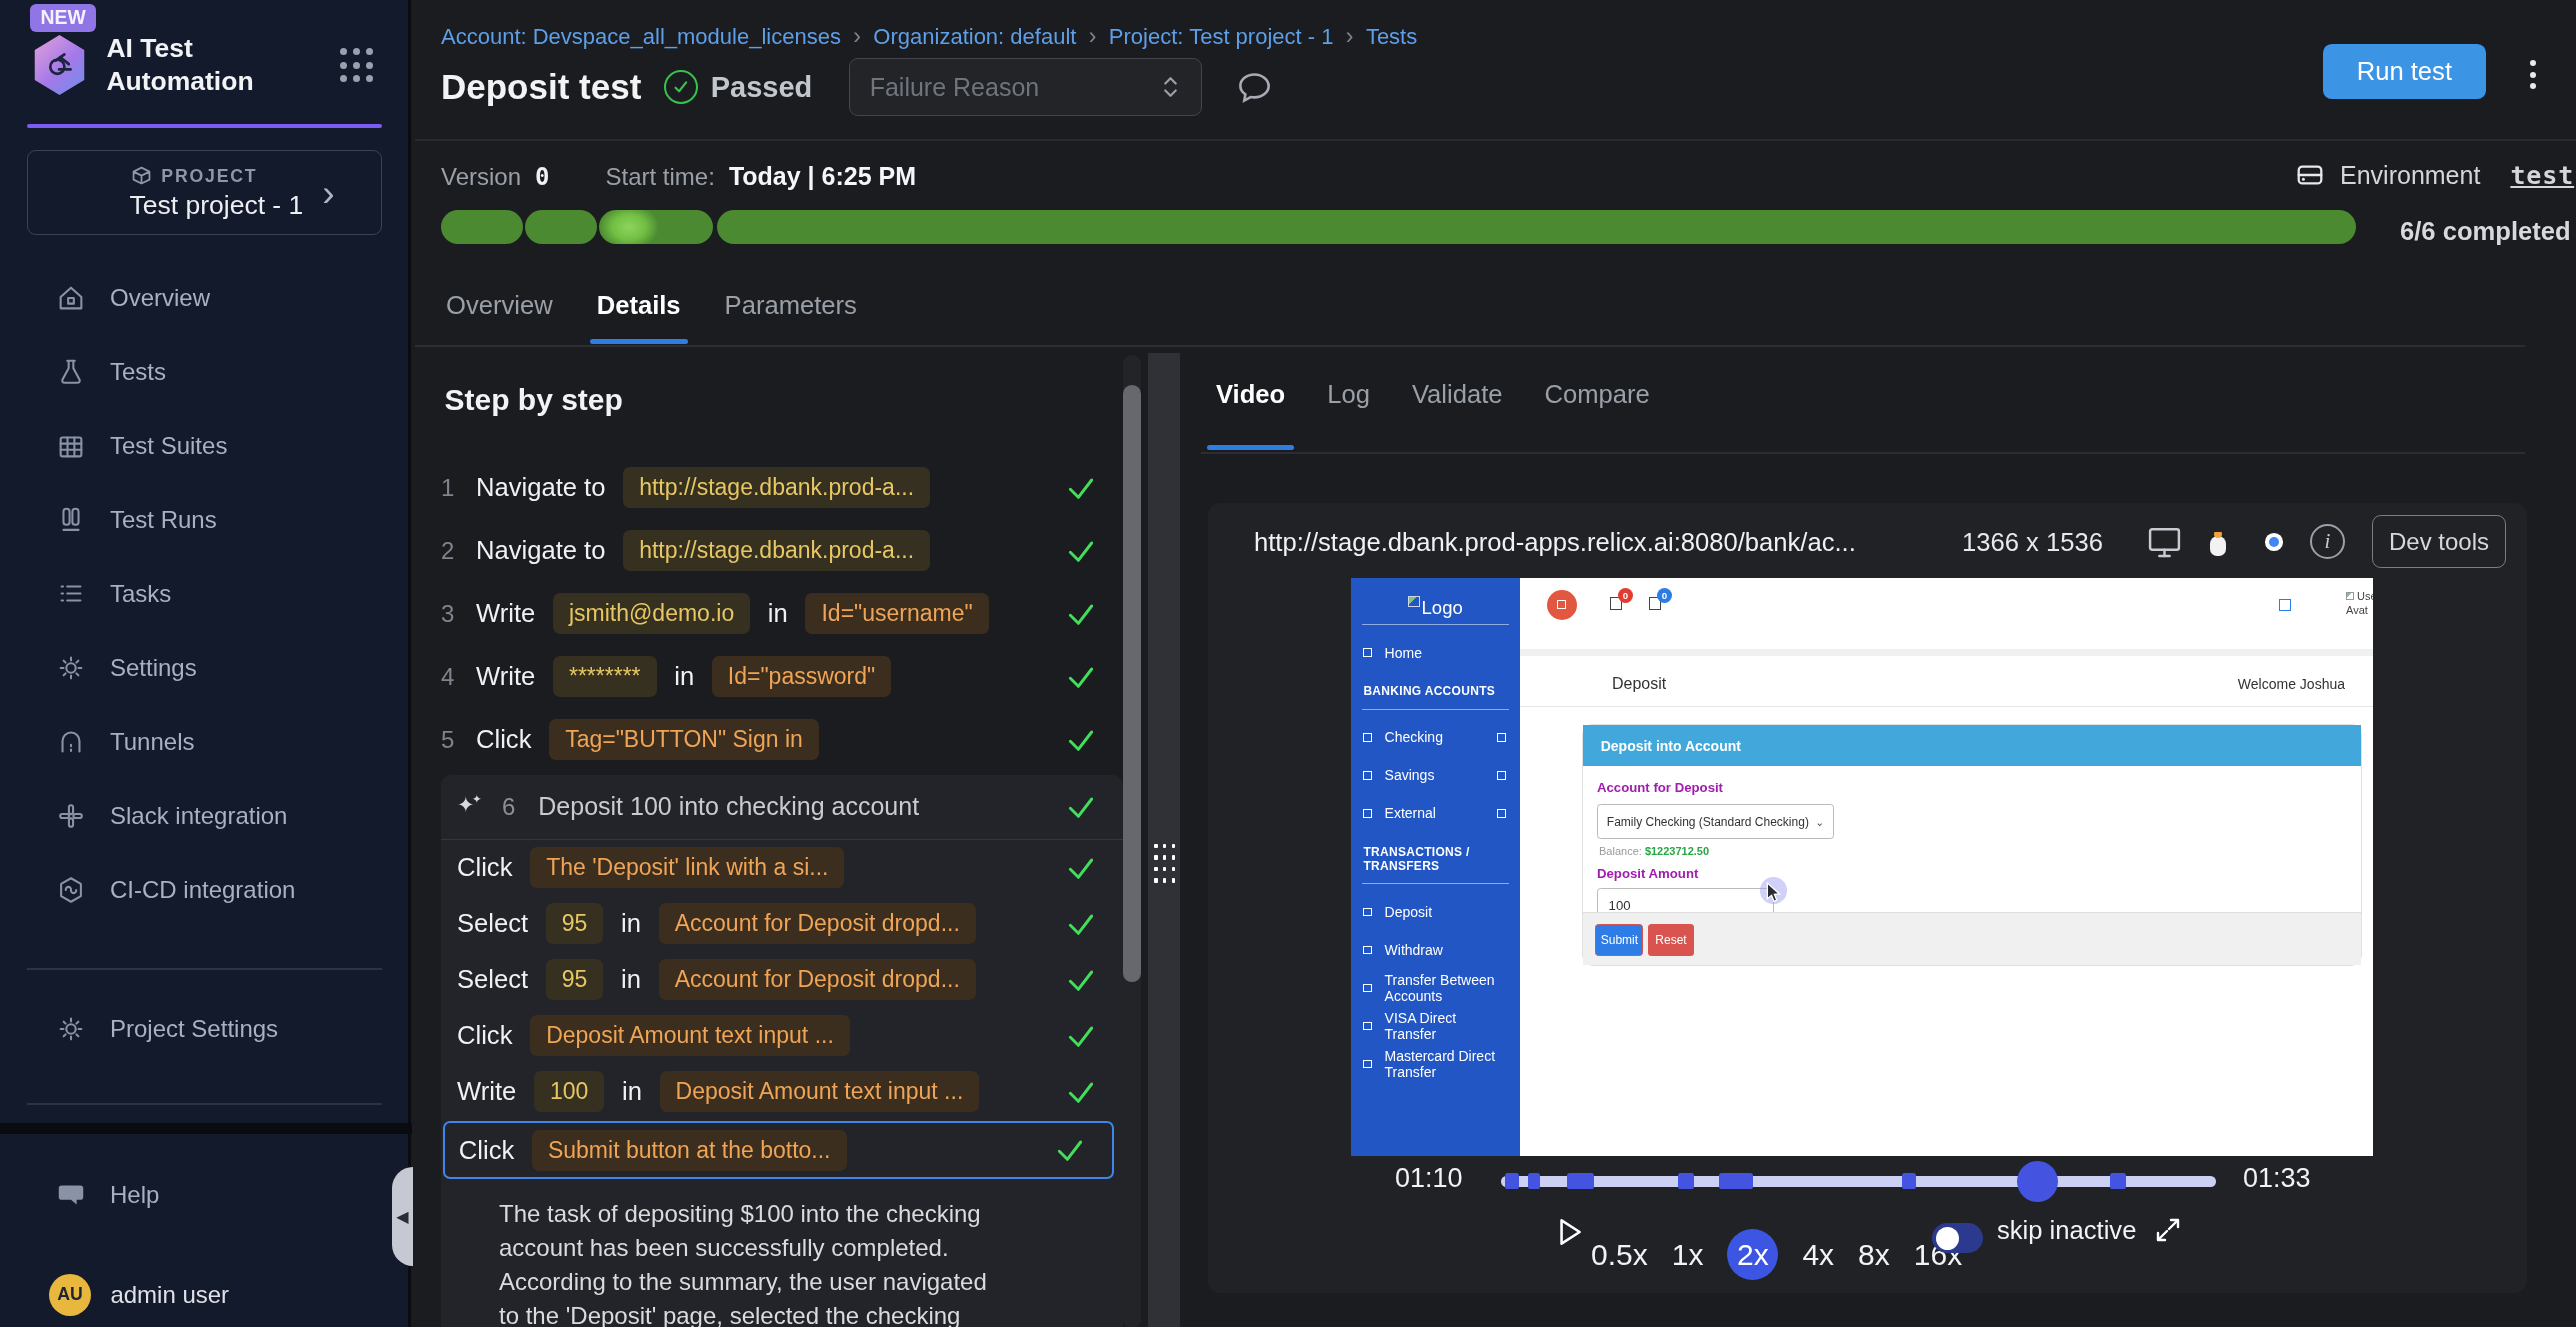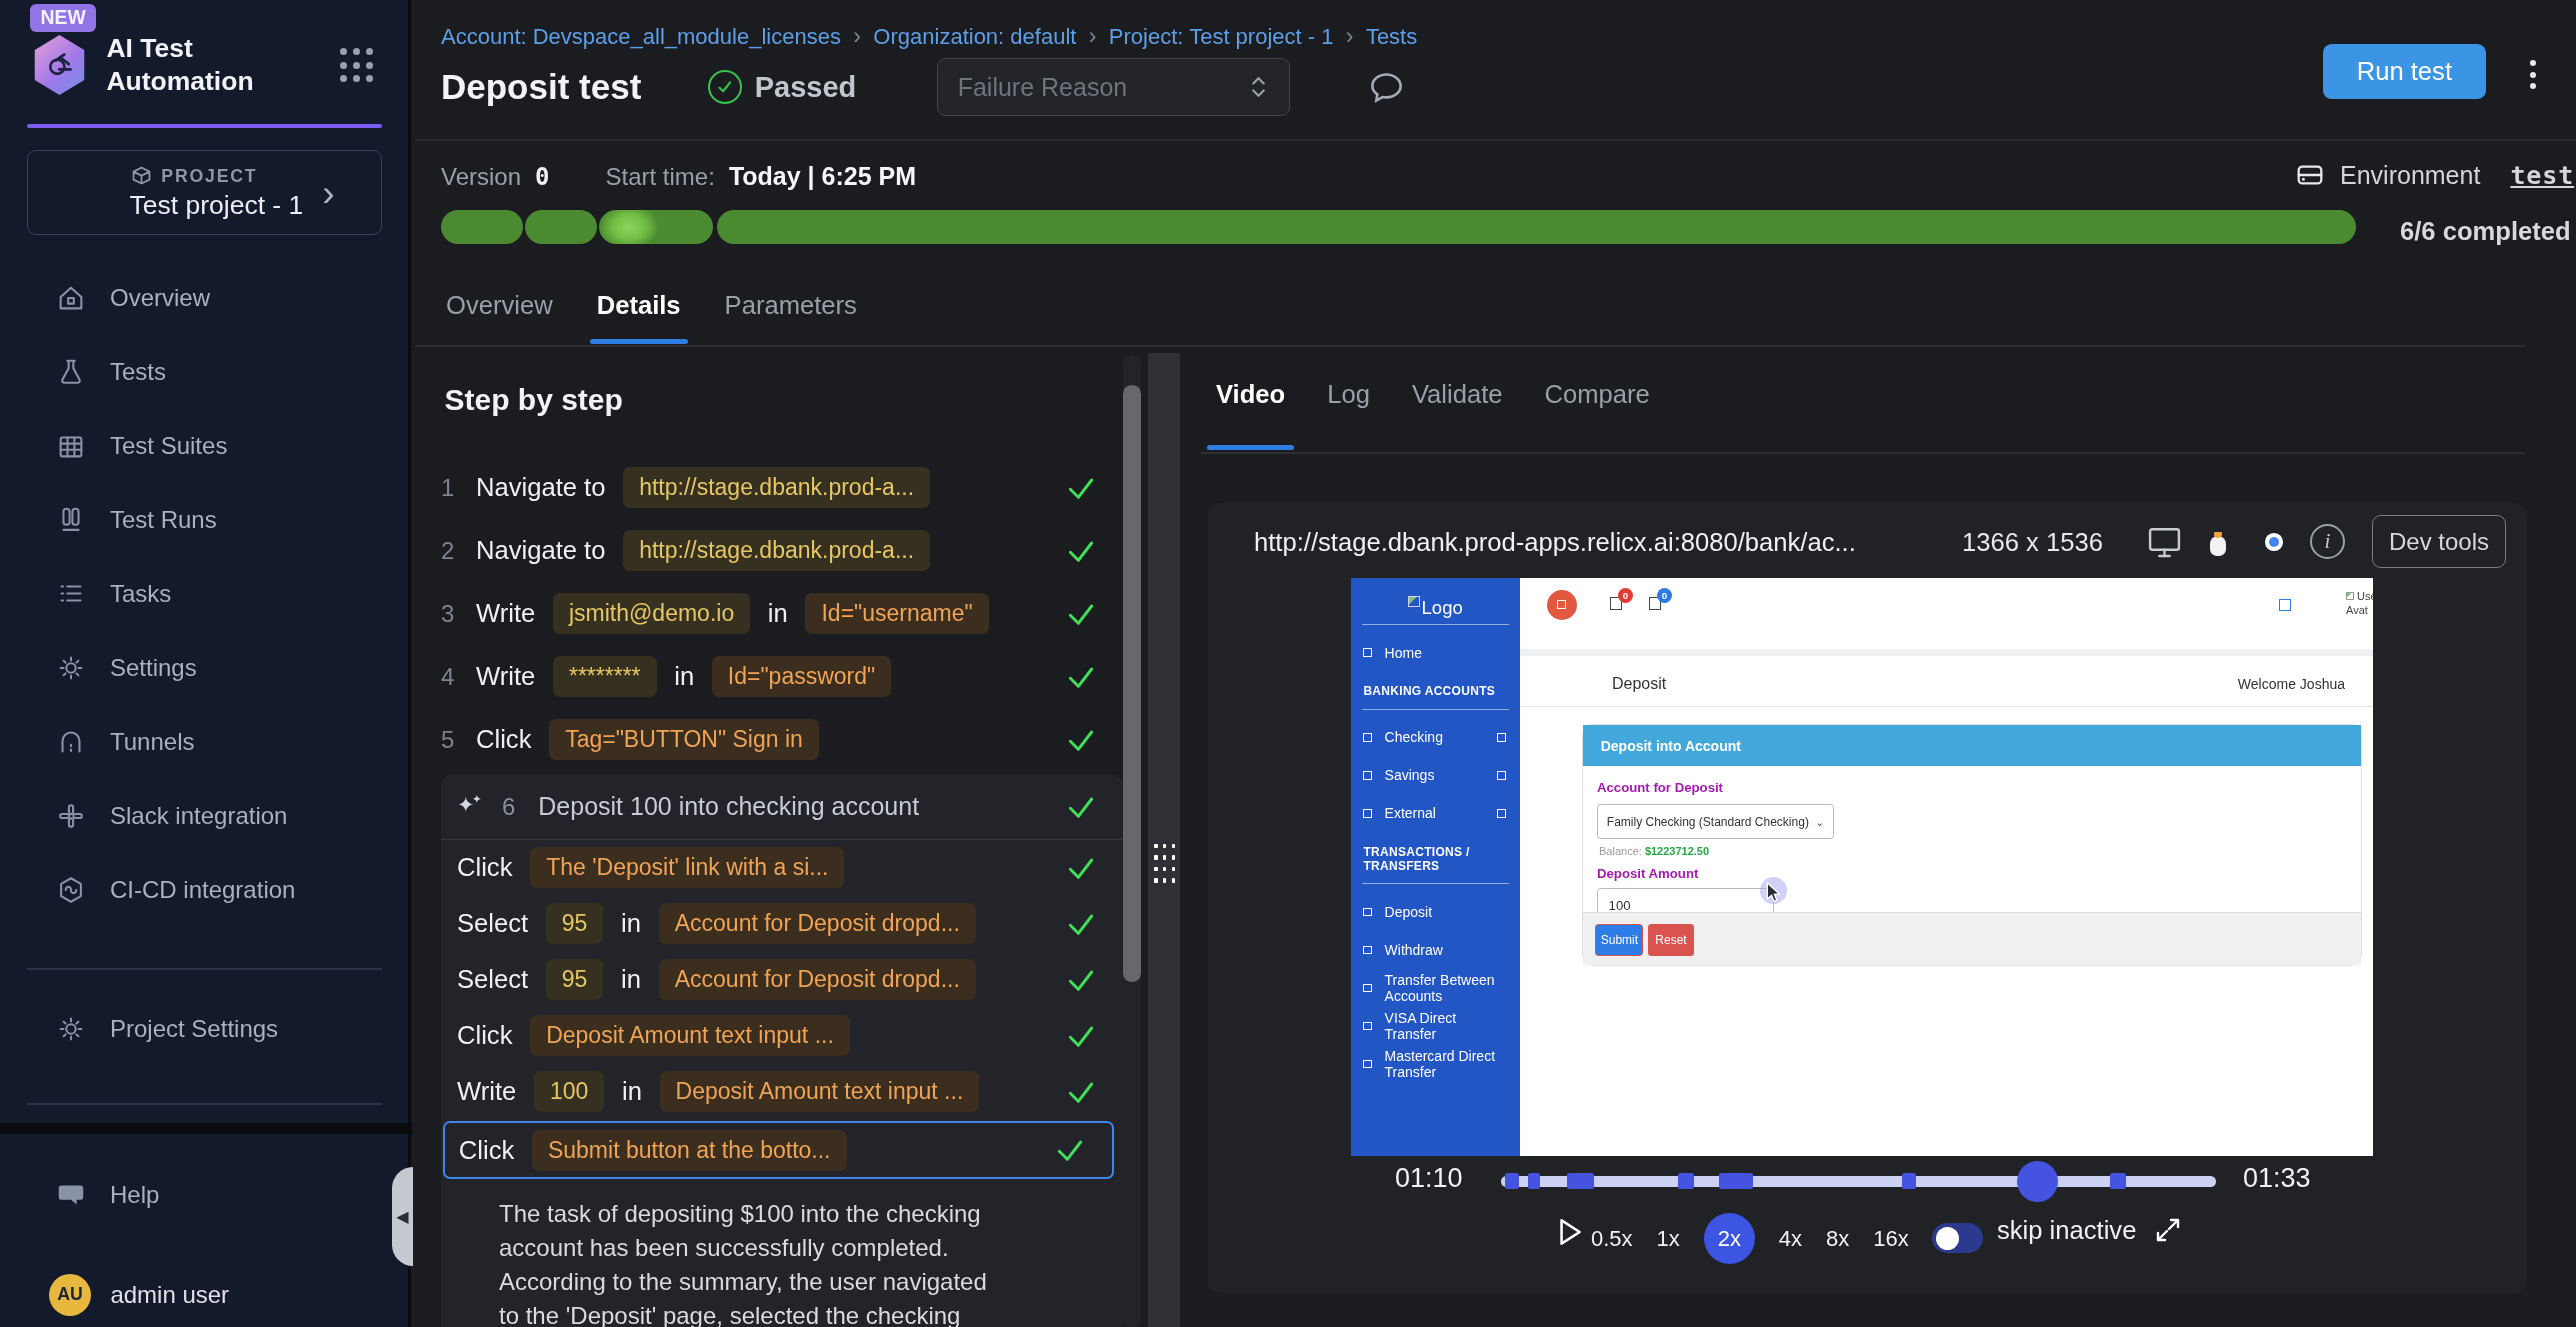--- a/index.html
+++ b/index.html
@@ -29,21 +29,21 @@
   .single-item { position:absolute; left:0; right:0; }
   .black-gap { position:absolute; left:0; right:-3.5px; top:1123px; height:10.6px; background:#0a0b0e; }
   .user-row { position:absolute; left:0; right:0; top:1268px; height:53px; display:flex; align-items:center; padding-left:49px; font-size:24px; color:#dfe1e6; cursor:pointer; }
   .avatar { width:42px; height:42px; border-radius:50%; background:#e8b73e; color:#1c2436; font-weight:700; font-size:17.7px; display:flex; align-items:center; justify-content:center; margin-right:19.4px; }
   .collapse-handle { position:absolute; left:392px; top:1167px; width:21px; height:99px; background:#c6c9d2; border-radius:53px 0 0 53px; display:flex; align-items:center; justify-content:center; color:#2a2d35; font-size:16px; cursor:pointer; z-index:5; }
 
   
   #breadcrumb { position:absolute; left:441px; top:23px; display:flex; align-items:center; font-size:22px; }
   #breadcrumb .crumb { color:#5d9fe8; cursor:pointer; }
   #breadcrumb .sep { color:#7c8594; margin:0 12.4px; font-size:23px; }
-  .title-row { position:absolute; left:441px; top:56px; display:flex; align-items:center; height:62px;gap:44px; }
+  .title-row { position:absolute; left:441px; top:56px; display:flex; align-items:center; height:62px; }
   .page-title { font-size:35px; font-weight:700; color:#f2f3f5; }
   .status-ok { display:flex; align-items:center; margin-left:23px; }
   .check-circle { width:34px; height:34px; border:2.6px solid #35c24d; border-radius:50%; display:flex; align-items:center; justify-content:center; }
   .status-label { font-size:29px; font-weight:600; color:#c2c6cd; margin-left:12.4px; }
   .failure-select { margin-left:37px; width:353px; height:58px; background:#232428; border:1.8px solid #44464c; border-radius:8.8px; display:flex; align-items:center; padding:0 19.4px; cursor:pointer; }
   .failure-select .ph { font-size:25px; color:#6f747d; }
   .failure-select .updown { margin-left:auto; color:#9aa0a8; }
   .comment-icon { margin-left:34px; color:#a6abb4; cursor:pointer; }
   .run-btn { position:absolute; right:90px; top:44px; background:#3b94e4; color:#fff; font-size:25.6px; padding:13.2px 34px; border:none; border-radius:8.8px; cursor:pointer; }
   .kebab { position:absolute; right:39px; top:55px; width:7px; cursor:pointer; }
@@ -153,21 +153,21 @@
   .cursor-fx .halo { position:absolute; left:0; top:0; width:26.5px; height:26.5px; border-radius:50%; background:rgba(150,150,240,.45); }
 
   
   .time-cur { position:absolute; left:187px; top:660px; font-size:27px; color:#f2f3f5; }
   .time-tot { position:absolute; left:1035px; top:660px; font-size:27px; color:#f2f3f5; }
   #track { position:absolute; left:293px; top:673px; width:715px; height:10.6px; border-radius:5.3px; background:#ccd1f4; cursor:pointer; }
   .marker { position:absolute; top:-2.6px; height:16px; border-radius:2.6px; background:#4554e0; }
   .scrubber { position:absolute; top:-15px; width:41px; height:41px; border-radius:50%; background:#4554e0; cursor:grab; }
   .play-btn { position:absolute; left:344px; top:712px; cursor:pointer; }
   #speeds { position:absolute; left:383px; top:710px; display:flex; align-items:center; gap:24px; }
-  .speed { font-size:22px; color:#f2f3f5; cursor:pointer; width:auto; text-align:center; }
+  .speed { font-size:30px; color:#f2f3f5; cursor:pointer; width:auto; text-align:center;margin-top:16px; }
   .speed.on { background:#3c55e3; color:#fff; width:51px; height:51px; border-radius:50%; display:flex; align-items:center; justify-content:center; }
   .toggle { position:absolute; left:724px; top:720px; width:51px; height:30px; border-radius:15px; background:#2b3a8e; cursor:pointer; }
   .toggle .knob { position:absolute; left:3.5px; top:3.5px; width:23px; height:23px; border-radius:50%; background:#fff; }
   .skip-label { position:absolute; left:789px; top:713px; font-size:25.6px; color:#f2f3f5; }
   .expand-ic { position:absolute; left:943px; top:710px; color:#fff; cursor:pointer; }
 </style>
 </head>
 <body>
 
 <div id="app">

